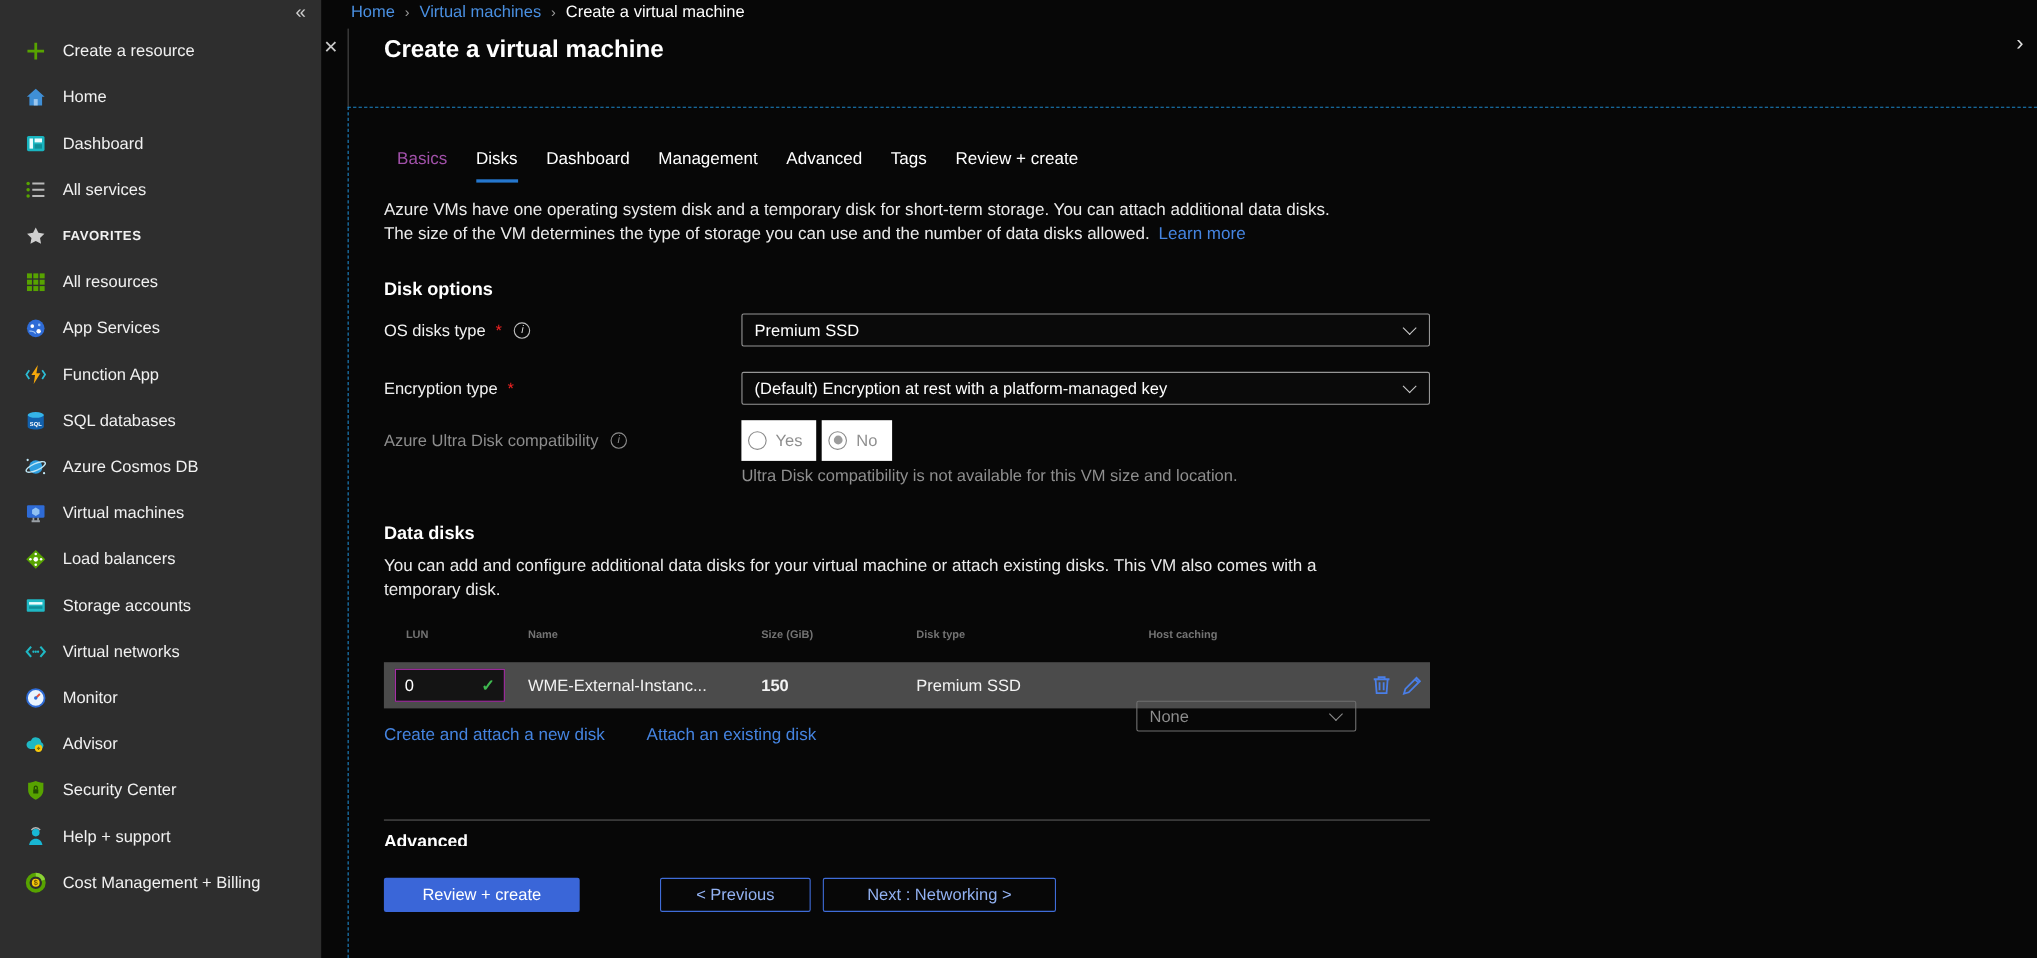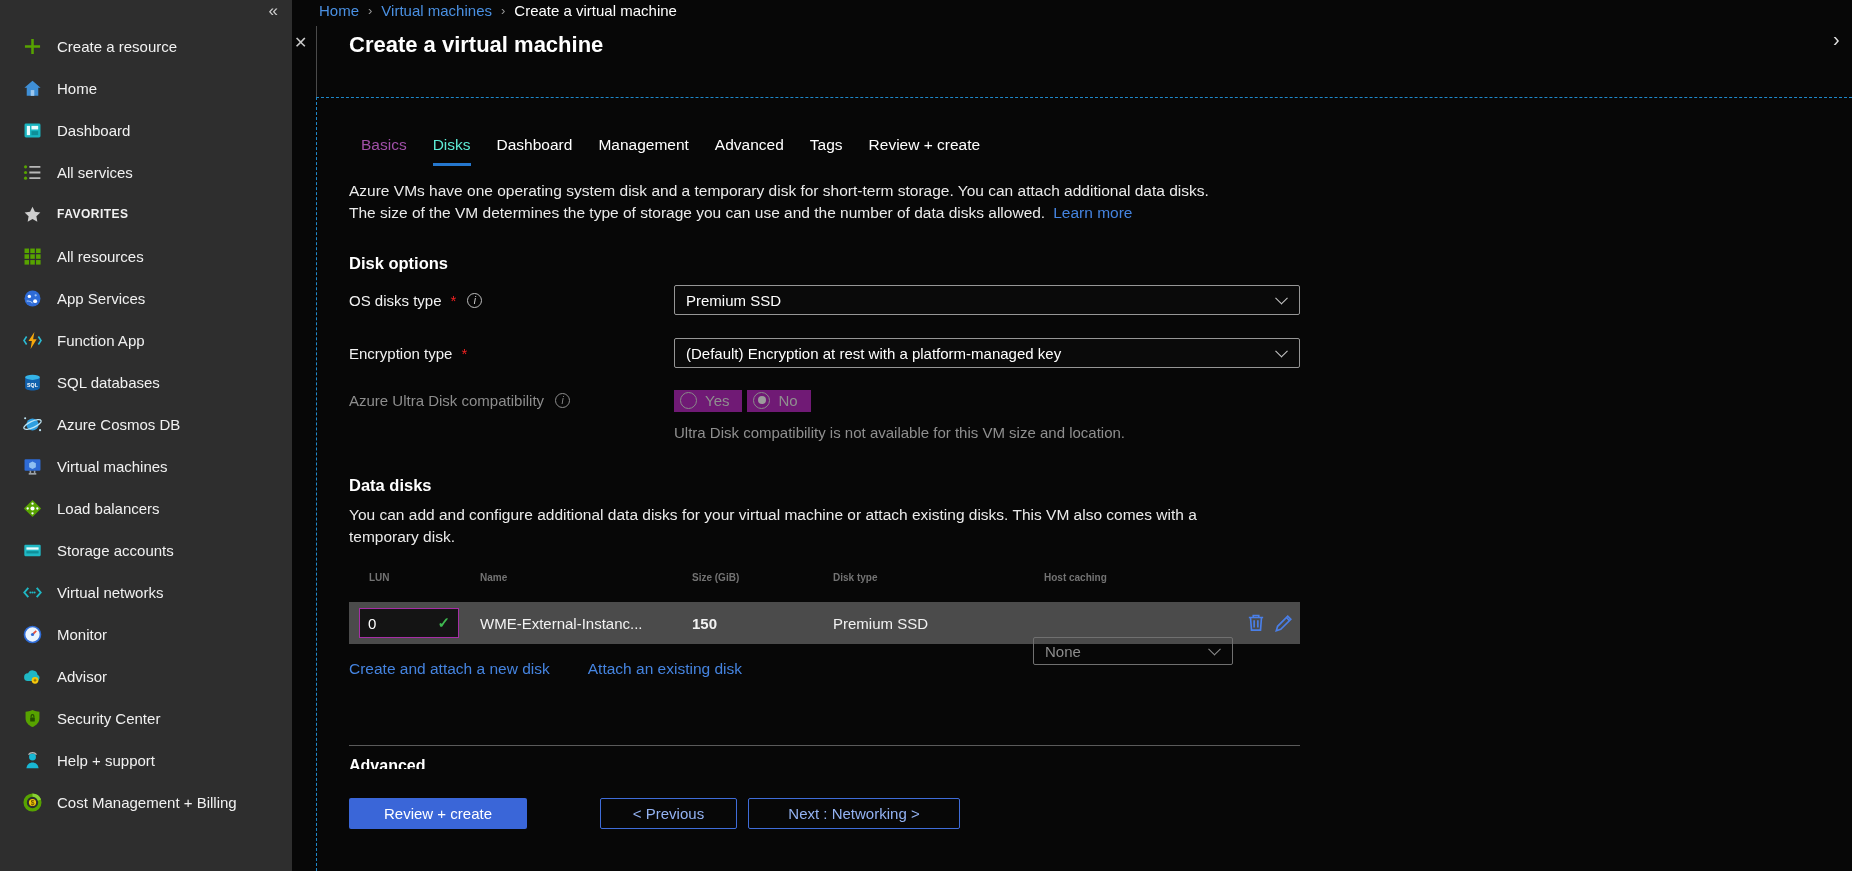--- a/index.html
+++ b/index.html
@@ -25,21 +25,21 @@
   .hdr-vline { position:absolute; left:316px; top:26px; height:71px; border-left:1px solid #4a4a4a; }
   .dash-h { position:absolute; left:316px; right:0; top:97px; border-top:1px dashed #1d87c9; }
   .dash-v { position:absolute; left:316px; top:97px; bottom:0; border-left:1px dashed #1d87c9; }
 
   
   .content { position:absolute; left:349px; top:0; width:951px; height:871px; color:#ebebeb; }
 
   .tabs { position:absolute; left:12px; top:136px; display:flex; gap:26px; }
   .tab { font-size:15.5px; color:#fff; padding-bottom:9px; cursor:pointer; }
   .tab.visited { color:#a050a8; }
-  .tab.active { color:#5eead4; border-bottom:3px solid #2577ce; }
+  .tab.active { color:#ffffff; border-bottom:3px solid #2577ce; }
 
   .intro { position:absolute; left:0; top:180px; font-size:15.5px; line-height:22px; color:#ebebeb; }
   .link { color:#4584e0; cursor:pointer; }
   .intro .link { margin-left:8px; }
 
   .sect-h { position:absolute; left:0; font-size:16.5px; font-weight:600; color:#fff; }
 
   .frow { position:absolute; left:0; width:951px; display:flex; align-items:center; }
   .flabel { width:325px; display:flex; align-items:center; gap:7px; font-size:15px; color:#f2f2f2; }
   .flabel.dis { color:#8d8d8d; }
@@ -47,21 +47,21 @@
   .info-i { width:15px; height:15px; border:1px solid #bdbdbd; border-radius:50%; display:inline-flex; align-items:center; justify-content:center; font-size:10px; color:#d8d8d8; margin-left:4px; flex:none; cursor:pointer; }
   .info-i::after { content:"i"; font-style:italic; }
   .info-i.dis { border-color:#8d8d8d; color:#8d8d8d; }
 
   .dd { position:relative; height:30px; flex:1; border:1px solid #969696; border-radius:2px; background:#0a0a0a; display:flex; align-items:center; padding:0 36px 0 11px; font-size:15px; color:#fff; cursor:pointer; }
   .chev { position:absolute; right:13px; top:50%; width:9px; height:9px; border-right:1.6px solid #c8c8c8; border-bottom:1.6px solid #c8c8c8; transform:translateY(-70%) rotate(45deg); }
   .dd.dis { border-color:#707070; background:transparent; color:#8d8d8d; cursor:default;margin-top:28px; }
   .dd.dis .chev { border-color:#8d8d8d; }
 
   .chips { display:flex; gap:5px; }
-  .chip { display:flex; align-items:center; gap:8px; background:#701a75; height:22px; padding:0 13px 0 6px; color:#8f8f8f; font-size:15px; }
+  .chip { display:flex; align-items:center; gap:8px; background:#ffffff; height:37px; padding:0 13px 0 6px; color:#8f8f8f; font-size:15px; }
   .rad { width:17px; height:17px; border:1.5px solid #8a8a8a; border-radius:50%; }
   .rad.sel::after { content:""; display:block; width:8px; height:8px; background:#9c9c9c; border-radius:50%; margin:3.2px; }
   .fnote { position:absolute; left:325px; top:424px; font-size:15px; color:#8f8f8f; }
 
   .dd-desc { position:absolute; left:0; top:504px; font-size:15.5px; line-height:22px; color:#ebebeb; }
 
   .tbl-head { position:absolute; left:0; top:572px; width:951px; height:24px; }
   .th { position:absolute; top:0; font-size:10px; font-weight:600; color:#737373; }
   .tbl-row { position:absolute; left:0; top:602px; width:951px; height:42px; background:#4b4b4b; font-size:15px; color:#f2f2f2; }
   .td { position:absolute; top:0; height:42px; display:flex; align-items:center; }

